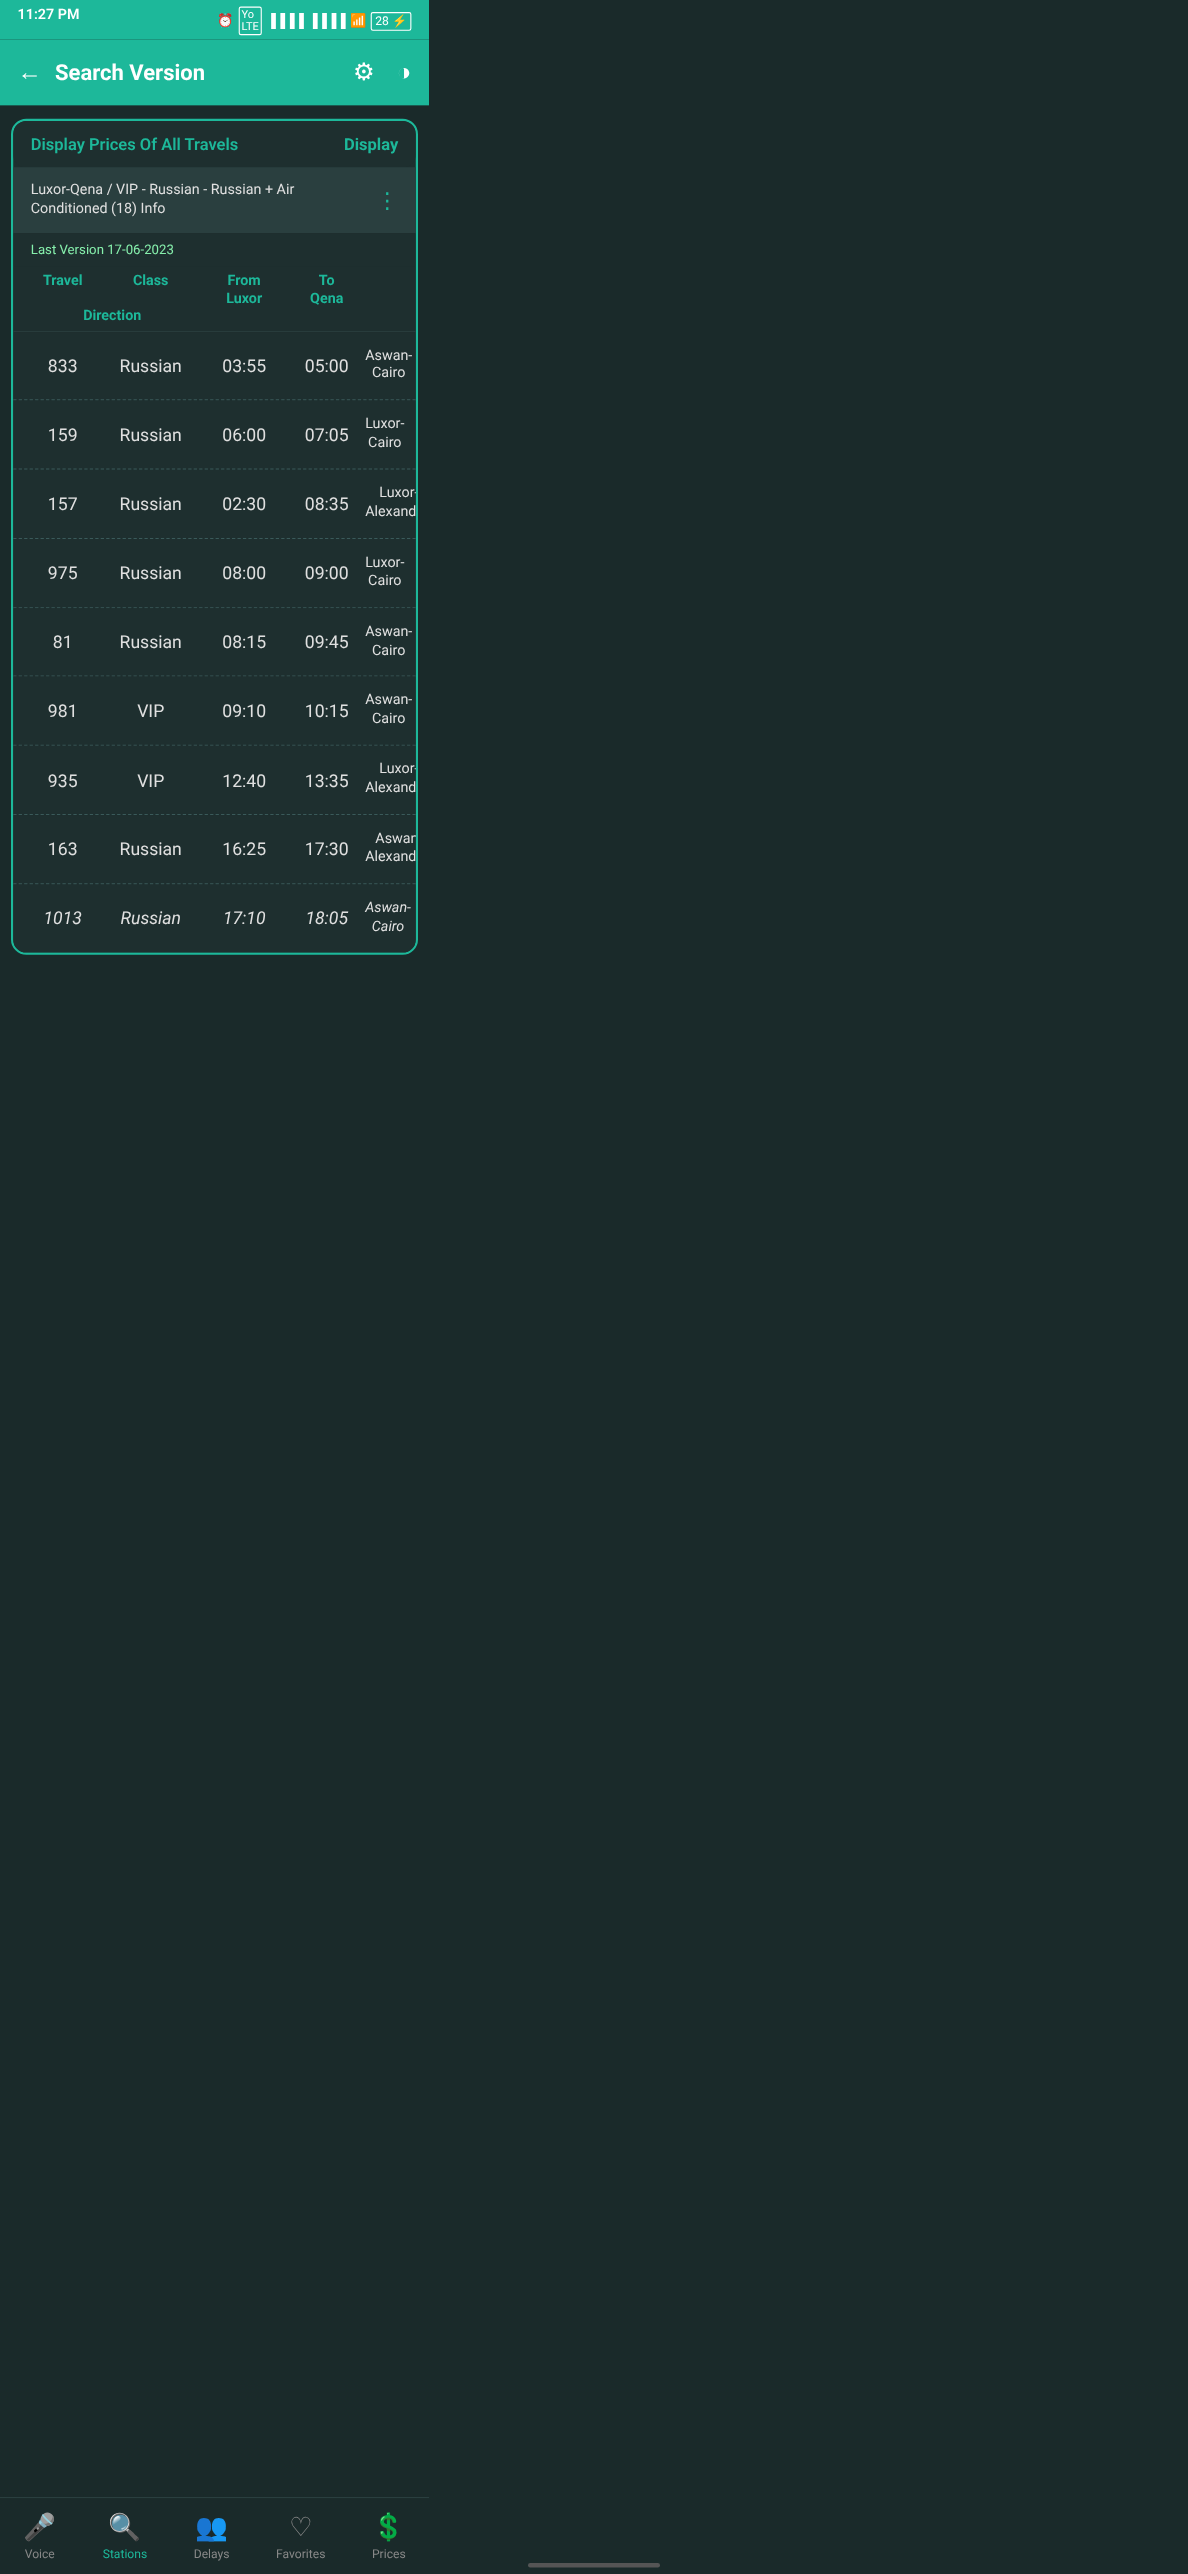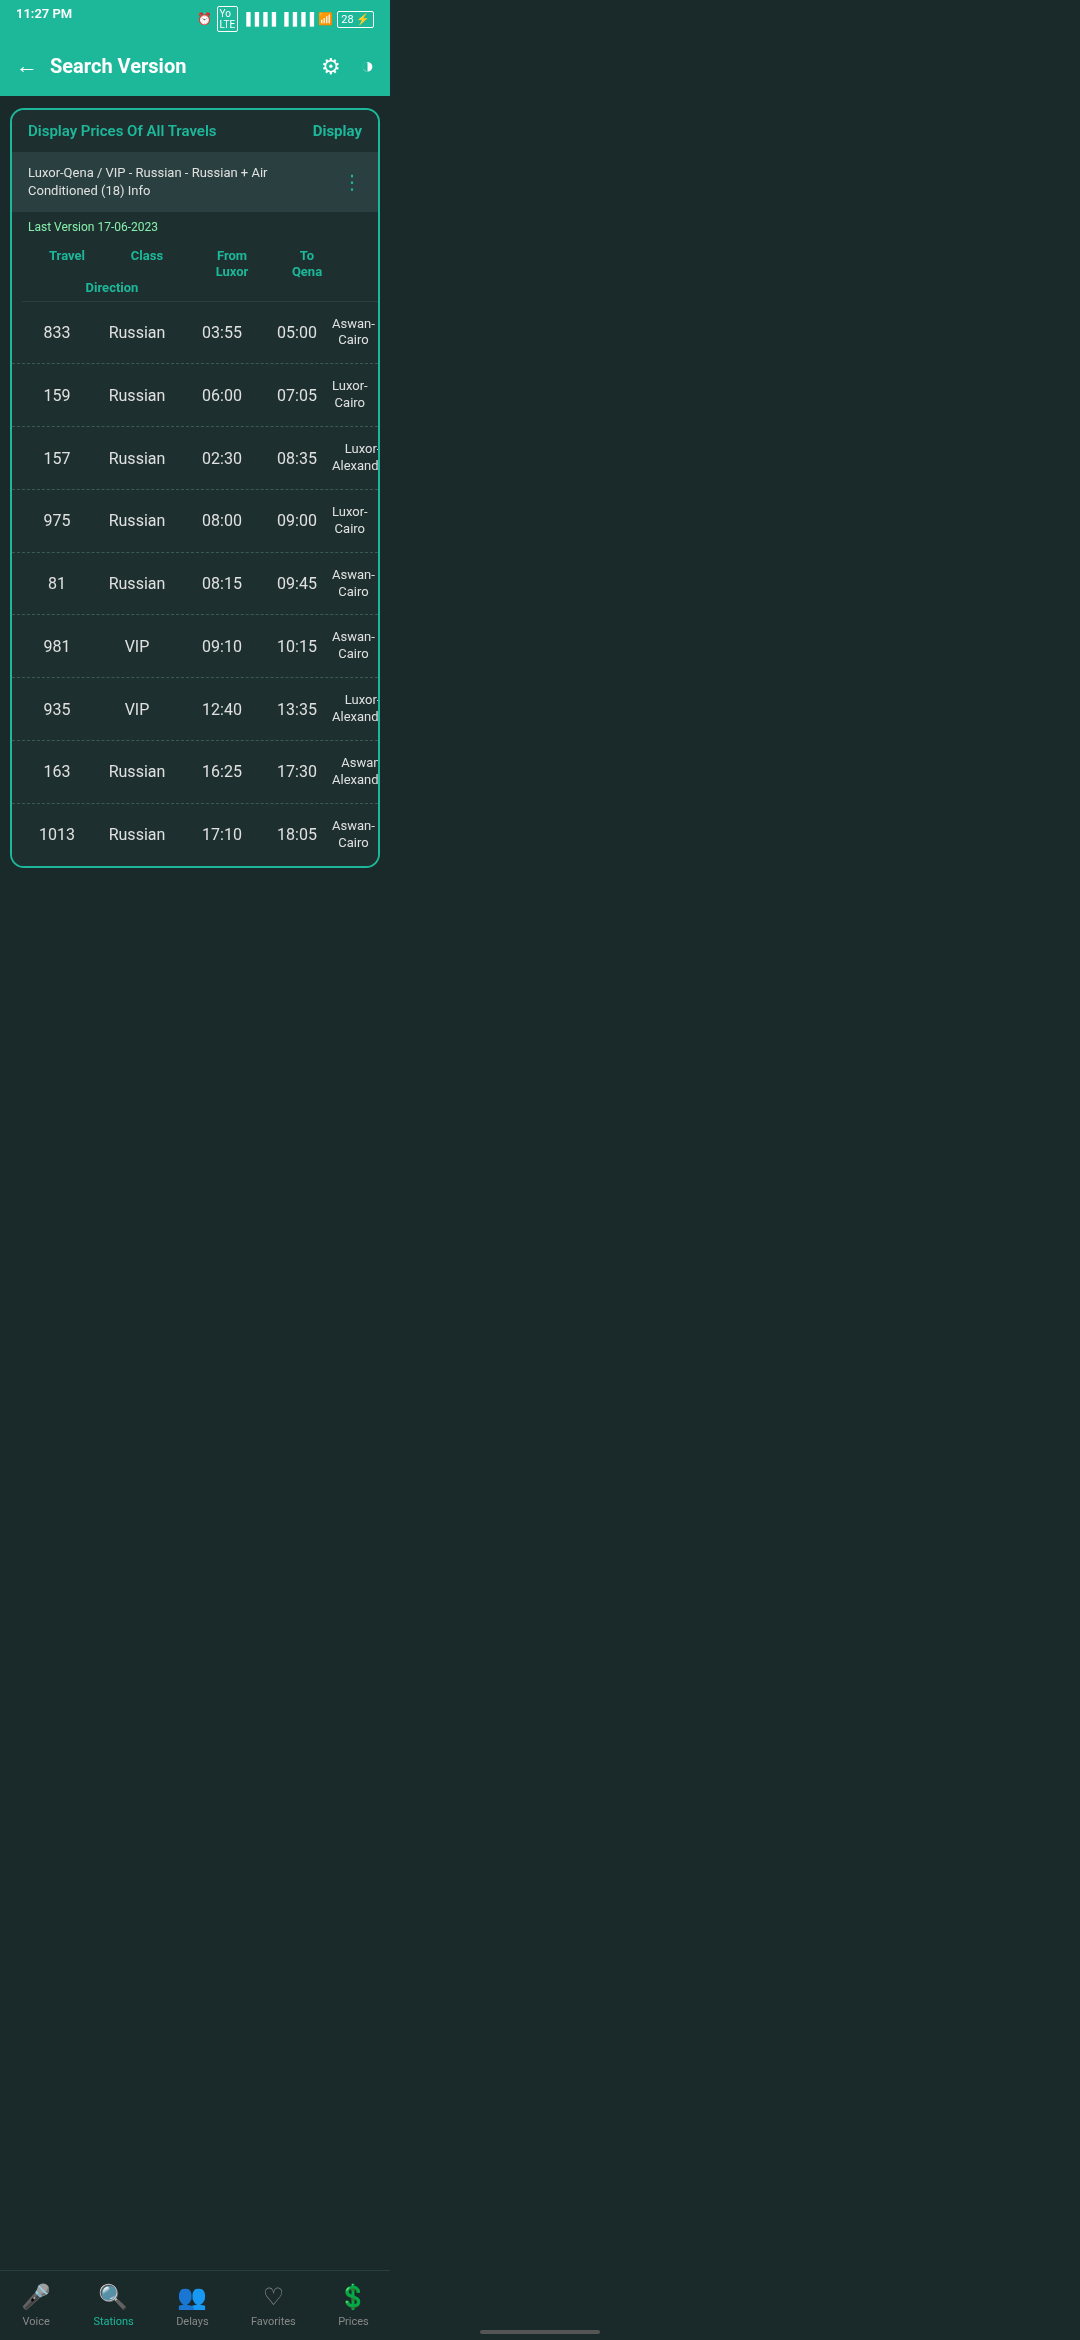--- a/index.html
+++ b/index.html
@@ -128,40 +128,40 @@
       background-color: #1e2f2f;
     }
 
     
     .table-header {
       display: grid;
       grid-template-columns: 70px 90px 80px 70px 1fr;
       padding: 6px 10px;
       background-color: #1e2f2f;
       border-bottom: 1px solid #2a3f3f;
-      margin-left: 10px;
     }
     .table-header span {
       color: #1db89a;
       font-size: 13px;
       font-weight: 700;
       text-align: center;
     }
 
     
     .table-row {
       display: grid;
       grid-template-columns: 70px 90px 80px 70px 1fr 30px;
       align-items: center;
       padding: 14px 10px;
       border-bottom: 1.5px dashed #3a5a5a;
       background-color: #1e2f2f;
     }
     .table-row:last-child {
       border-bottom: none;
+      font-style: italic;
     }
     .table-row span {
       color: #e0e0e0;
       font-size: 16px;
       text-align: center;
     }
     .table-row .direction-cell {
       color: #e0e0e0;
       font-size: 13px;
       text-align: center;

